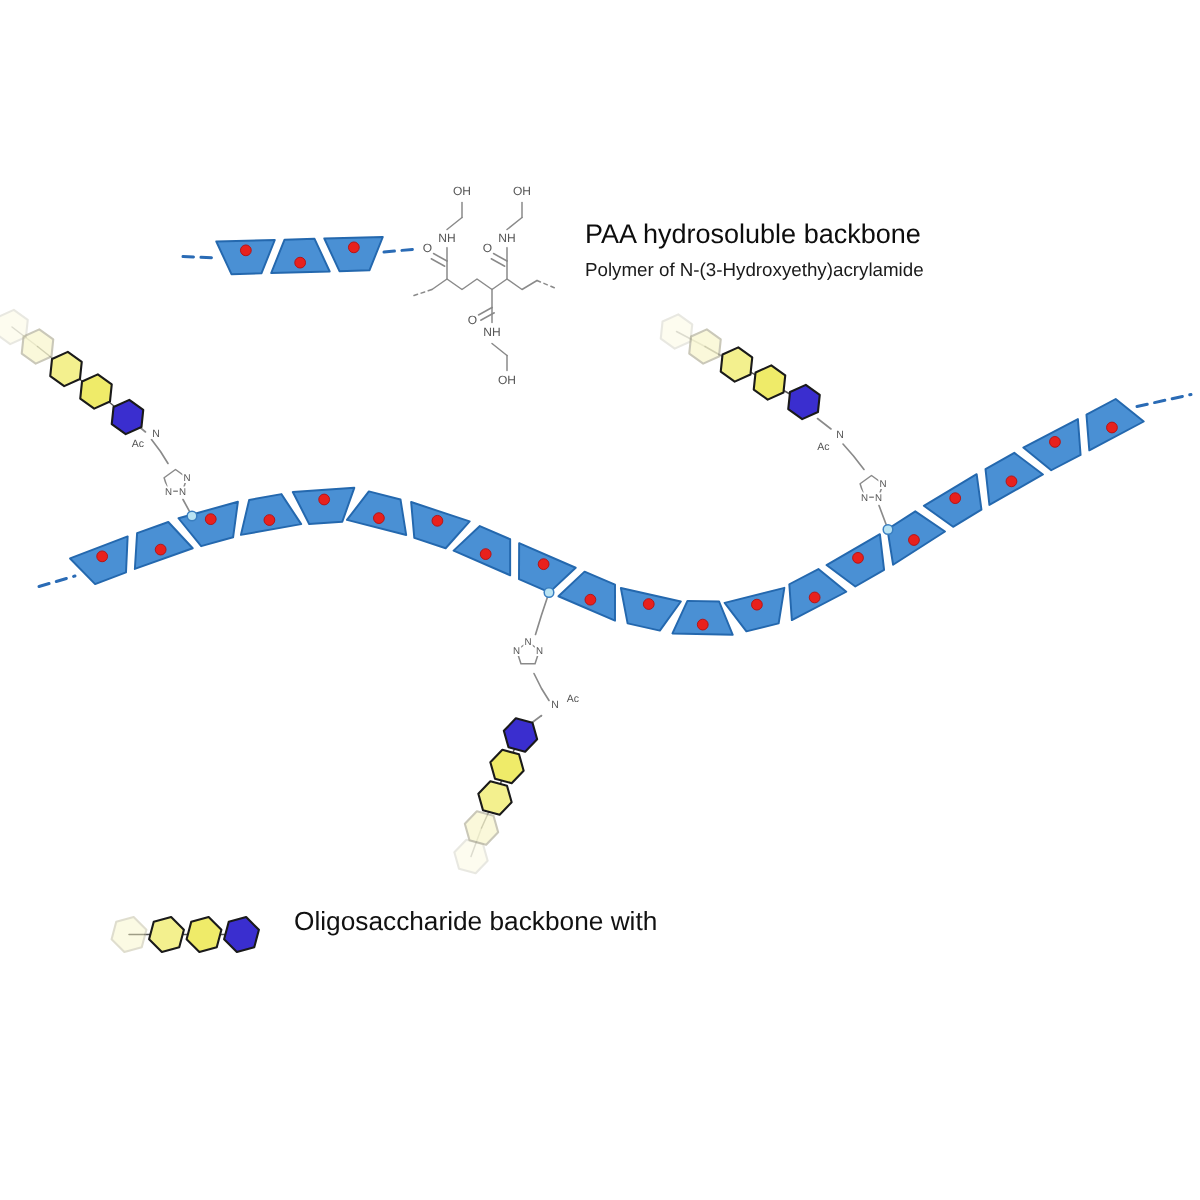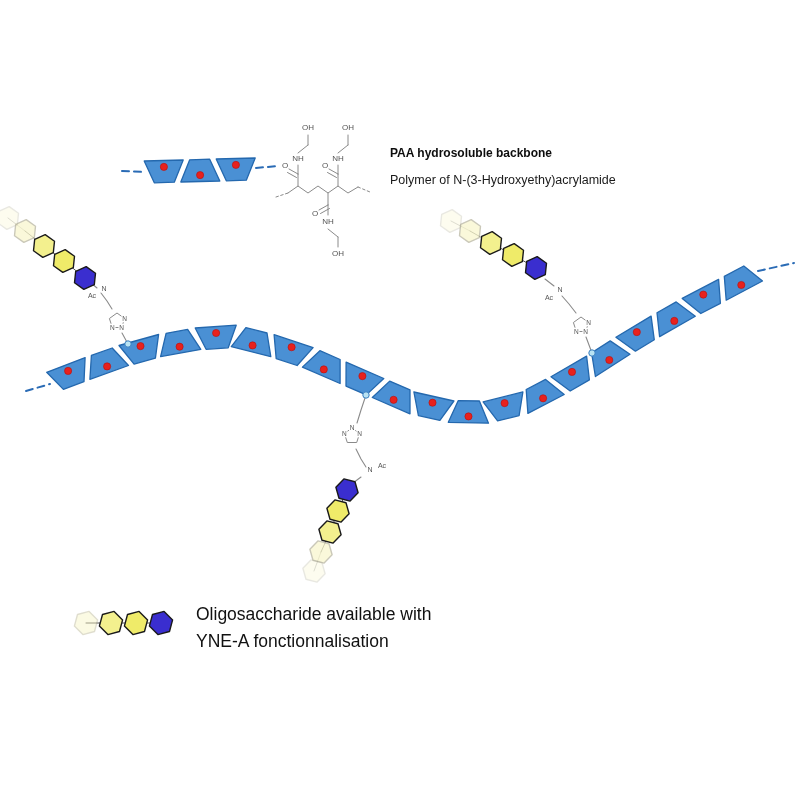--- a/index.html
+++ b/index.html
@@ -1,19 +1,19 @@
 <!DOCTYPE html>
 <html><head>
 <meta charset="utf-8">
 <style>
   html,body{margin:0;padding:0;background:#ffffff;width:800px;height:800px;overflow:hidden;
     font-family:"Liberation Sans", sans-serif;}
   .canvas{position:relative;width:800px;height:800px;background:#fff;}
   svg{position:absolute;left:0;top:0;}
-  .title{position:absolute;left:390px;top:146px;font-size:12px;font-weight:700;color:#0d0d0d;}
+  .title{position:absolute;left:390px;top:146px;font-size:18px;font-weight:400;color:#0d0d0d;}
   .subtitle{position:absolute;left:390px;top:173px;font-size:12.5px;color:#1a1a1a;}
   .legend-text{position:absolute;left:196px;top:601px;font-size:17.5px;line-height:27px;color:#111;}
 </style>
 </head>
 <body>
 
 <div class="canvas">
   <svg id="diagram" width="800" height="800" viewBox="0 0 800 800">
       <g>
         <polyline points="288,193 298,186 308,193 318,186 328,193 338,186 348,193 358,187" fill="none" stroke="#8a8a8a" stroke-width="1" stroke-linecap="round" stroke-linejoin="round"></polyline>
@@ -170,16 +170,15 @@
         <polyline points="136,623 161,623" fill="none" stroke="#555555" stroke-width="1" stroke-linecap="round" stroke-linejoin="round"></polyline>
         <polygon points="97.6,619.9 94.5,631.5 82.9,634.6 74.4,626.1 77.5,614.5 89.1,611.4" fill="#f8f5c2" stroke="#b9b694" stroke-width="1.4" opacity="0.45" stroke-linejoin="round"></polygon>
         <polygon points="122.6,619.9 119.5,631.5 107.9,634.6 99.4,626.1 102.5,614.5 114.1,611.4" fill="#f3f08e" stroke="#1a1a1a" stroke-width="1.4" opacity="1" stroke-linejoin="round"></polygon>
         <polygon points="147.6,619.9 144.5,631.5 132.9,634.6 124.4,626.1 127.5,614.5 139.1,611.4" fill="#efeb69" stroke="#1a1a1a" stroke-width="1.4" opacity="1" stroke-linejoin="round"></polygon>
         <polygon points="172.6,619.9 169.5,631.5 157.9,634.6 149.4,626.1 152.5,614.5 164.1,611.4" fill="#3a2ecf" stroke="#1a1a1a" stroke-width="1.4" opacity="1" stroke-linejoin="round"></polygon>
       </g>
     </svg>
   <div class="title">PAA hydrosoluble backbone</div>
   <div class="subtitle">Polymer of N-(3-Hydroxyethy)acrylamide</div>
   <div class="legend-text">
-    <div>Oligosaccharide available with</div>
-    <div>YNE-A fonctionnalisation</div>
+    <div>Oligosaccharide backbone with</div>
   </div>
 </div>
 
 </body></html>

